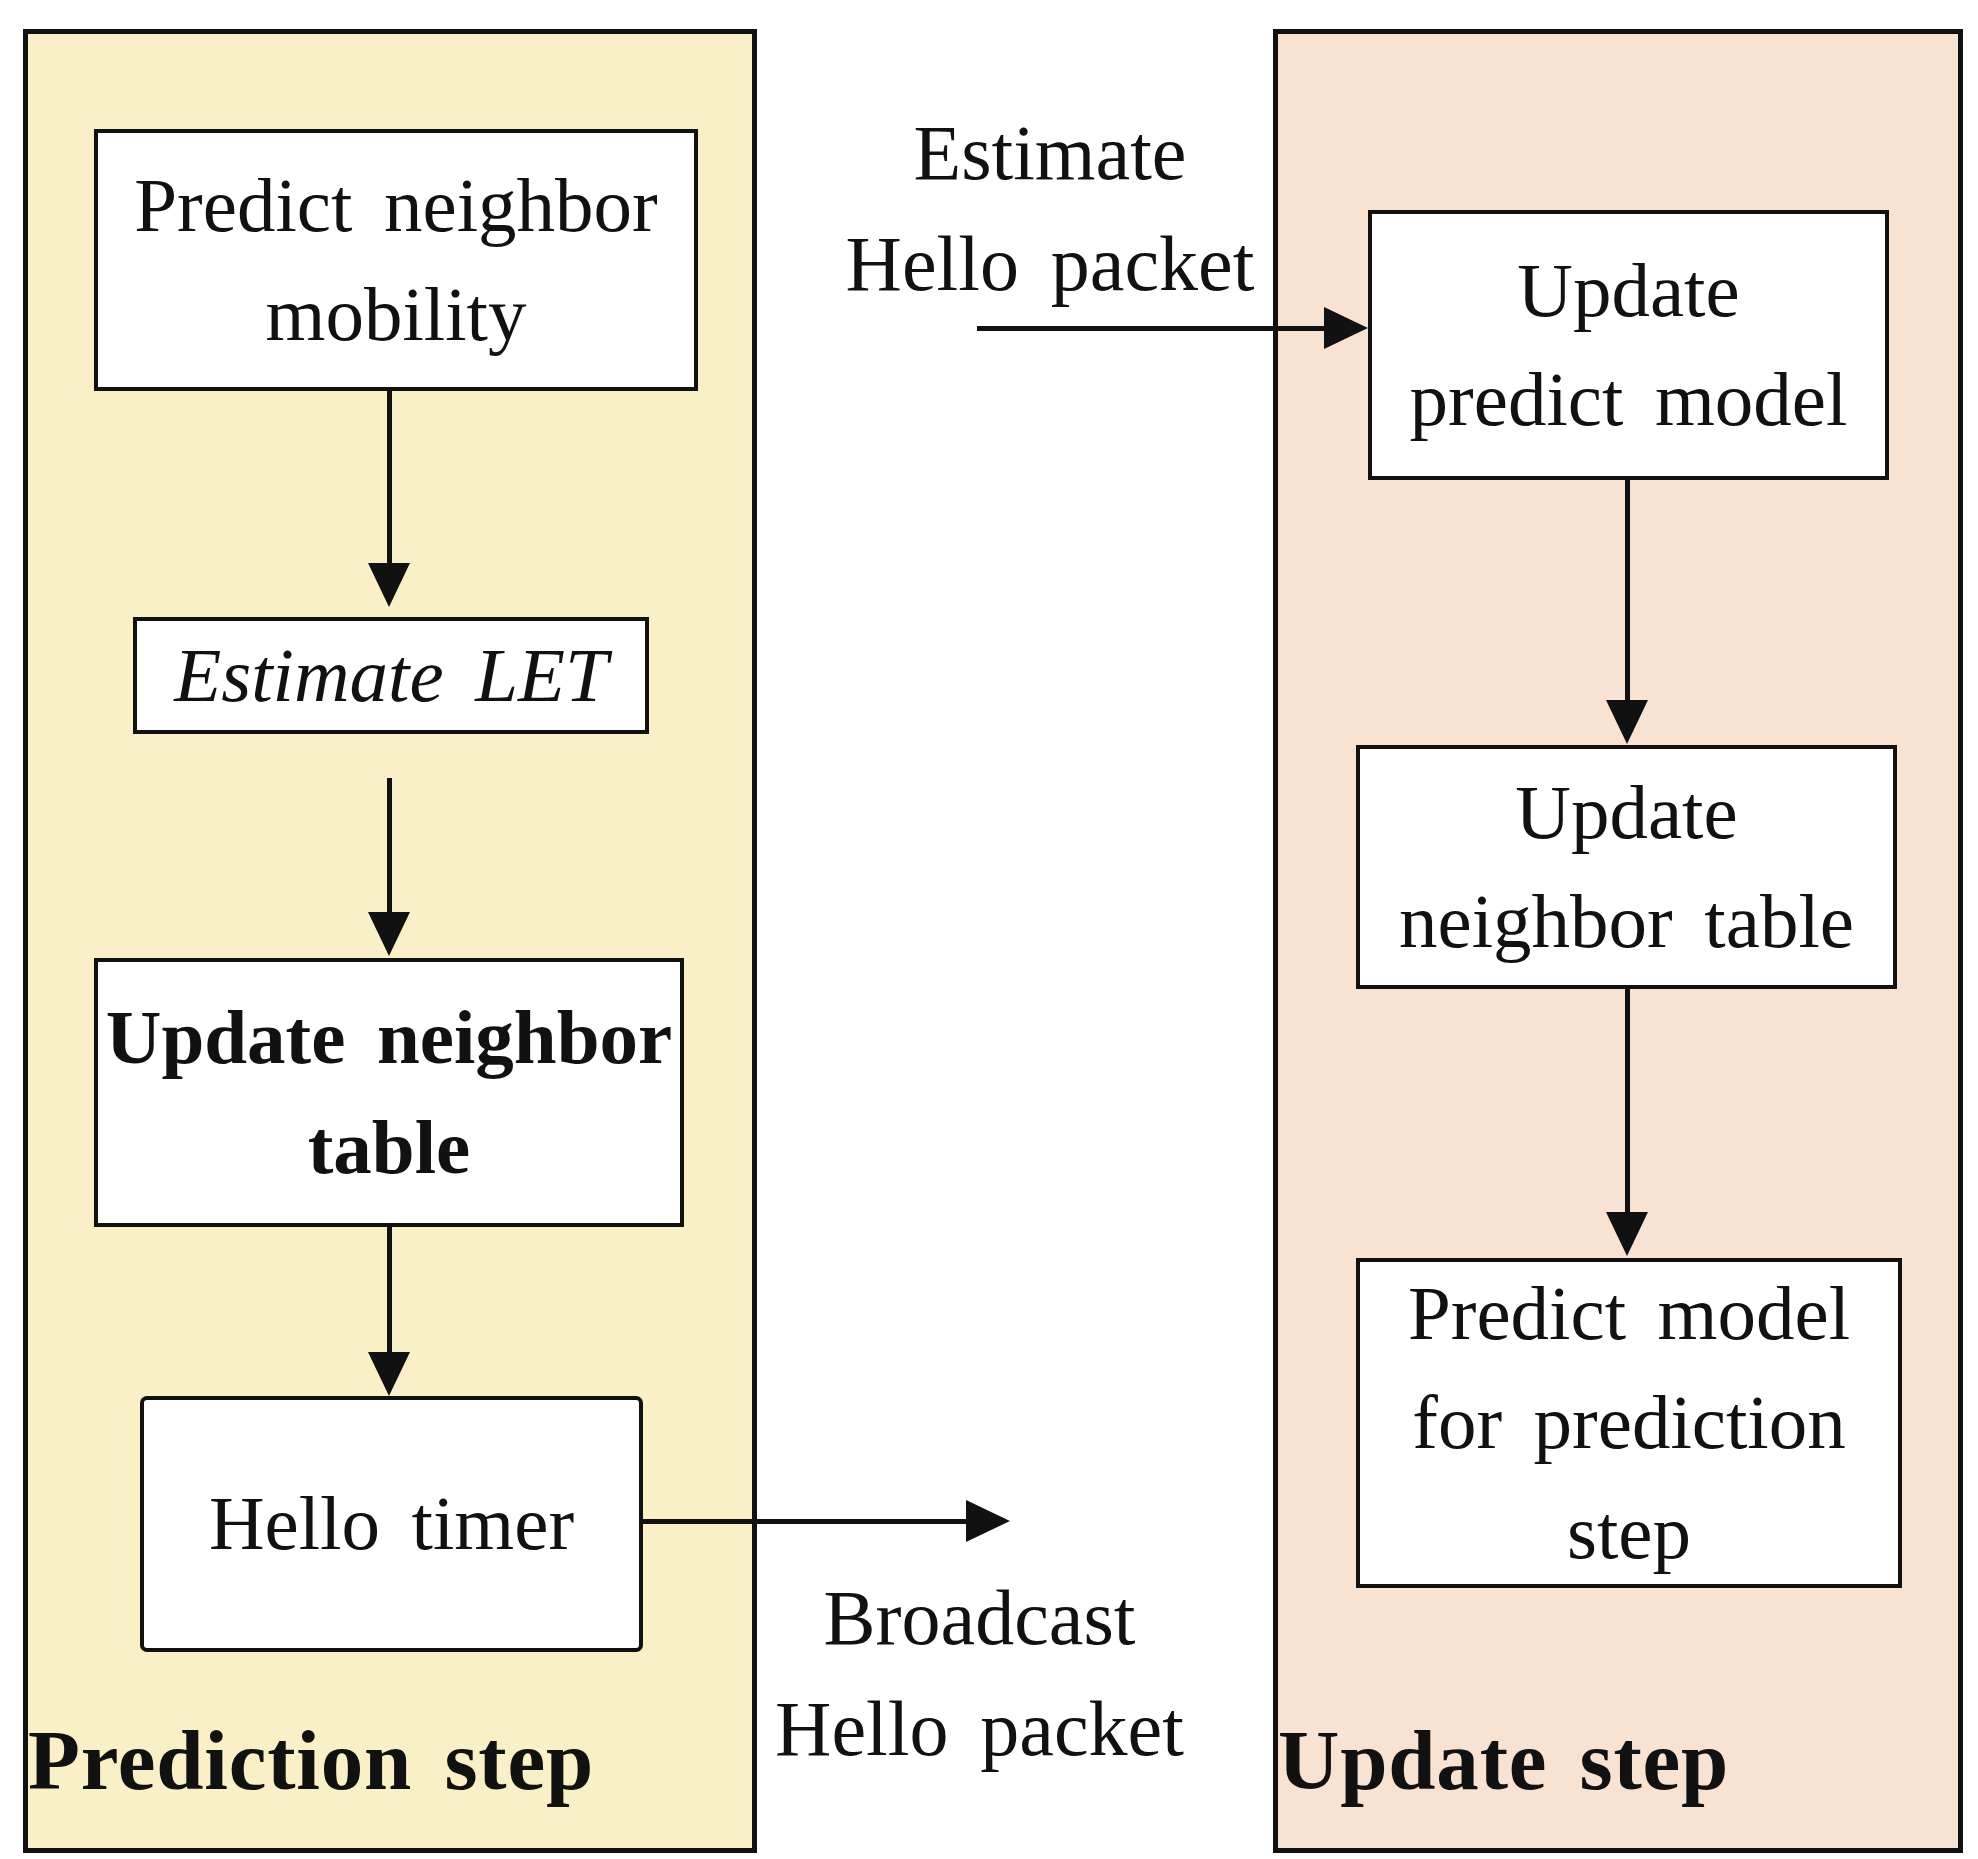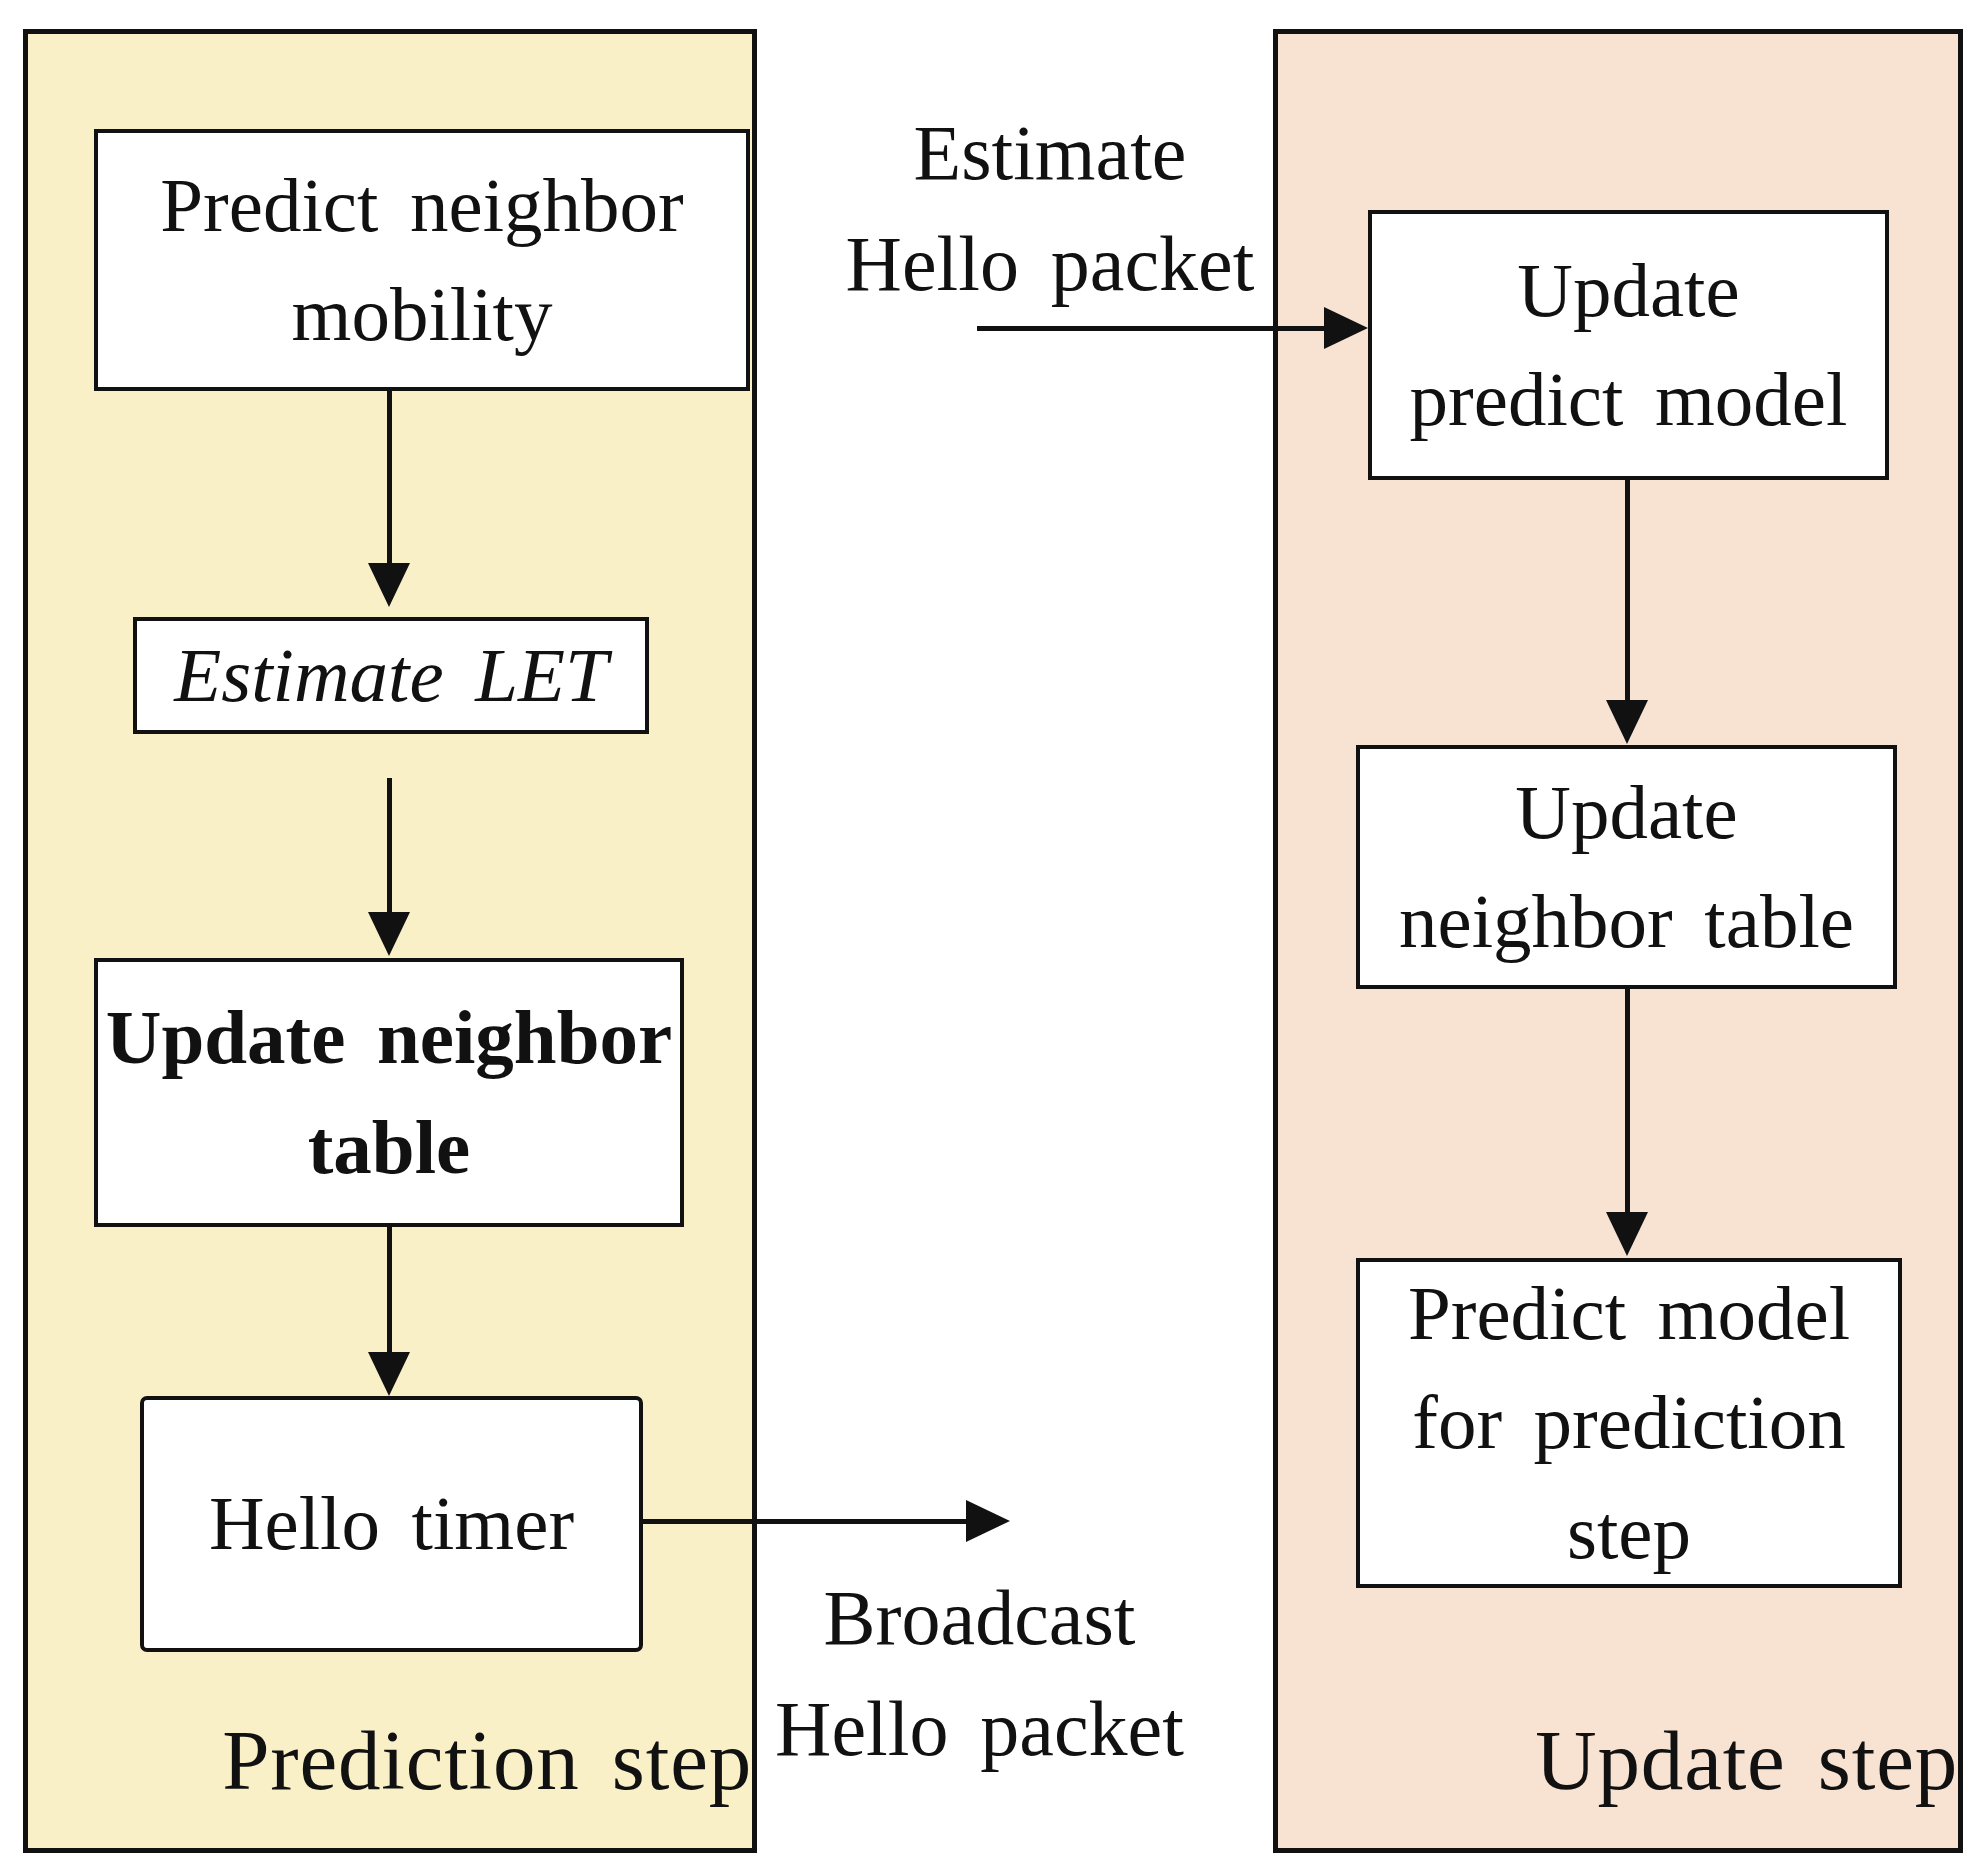--- a/index.html
+++ b/index.html
@@ -15,22 +15,22 @@
     position:absolute;
     box-sizing:border-box;
     border:5.7px solid #111111;
   }
   .panel-left{left:23px;top:29px;width:734px;height:1824px;background:#FAF0C8;}
   .panel-right{left:1273px;top:29px;width:690px;height:1824px;background:#F8E3D3;}
   .panel-label{
     position:absolute;
     left:0;right:0;
     bottom:39px;
-    text-align:right;
-    font-weight:normal;
+    text-align:left;
+    font-weight:bold;
     font-size:85px;
     letter-spacing:0.8px;
     word-spacing:0.12em;
     color:#111111;
   }
   .fbox{
     position:absolute;
     box-sizing:border-box;
     background:#ffffff;
     border:4.9px solid #111111;
@@ -73,21 +73,21 @@
 <div class="canvas">
 
   <section class="panel panel-left">
     <div class="panel-label">Prediction step</div>
   </section>
 
   <section class="panel panel-right">
     <div class="panel-label">Update step</div>
   </section>
 
-  <div class="fbox" style="left:94px;top:129px;width:656px;height:262px;">
+  <div class="fbox" style="left:94px;top:129px;width:604px;height:262px;">
     <div>Predict neighbor</div>
     <div>mobility</div>
   </div>
 
   <div class="fbox" style="left:133px;top:617px;width:516px;height:117px;font-style:italic;">
     <div>Estimate LET</div>
   </div>
 
   <div class="fbox" style="left:94px;top:958px;width:590px;height:269px;font-weight:bold;">
     <div>Update neighbor</div>

